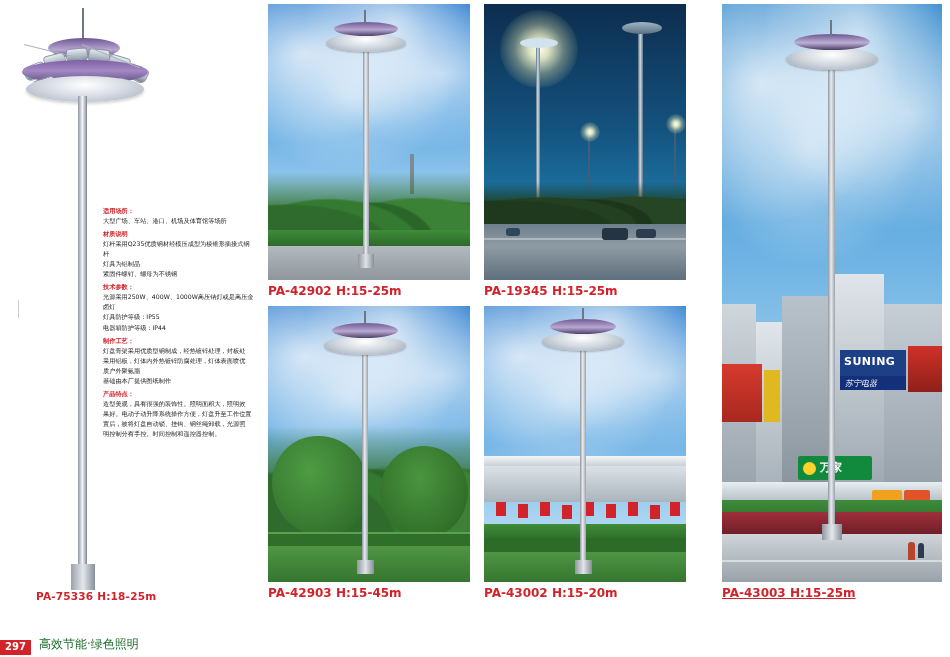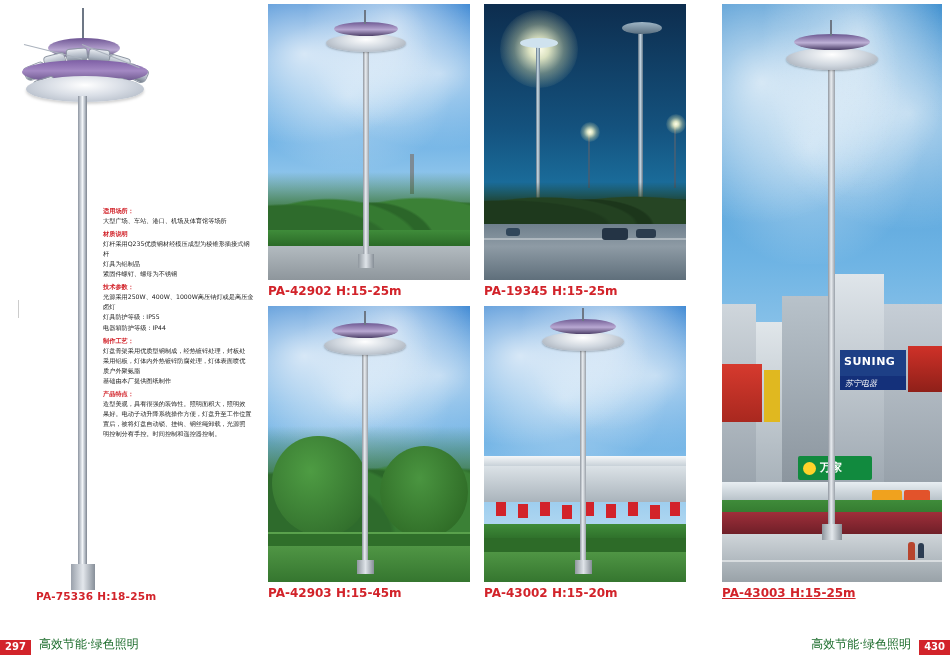--- a/index.html
+++ b/index.html
@@ -419,18 +419,14 @@
     <div style="position:absolute; left:91px; top:254px; width:17px; height:14px; background:linear-gradient(to right,#8f979e,#dfe4e9,#868e96);"></div>
   </div>
   <div class="cap" style="left:484px; top:586px;">PA-43002 H:15-20m</div>
 
   <div class="spine"></div>
 
   <div class="footer-left">
     <span class="pg-num">297</span>
     <span class="footer-txt">高效节能·绿色照明</span>
   </div>
-  <div class="footer-right">
-    <span class="footer-txt">高效节能·绿色照明</span>
-    <span class="pg-num">430</span>
-  </div>
 
 </div>
 
 </body></html>

